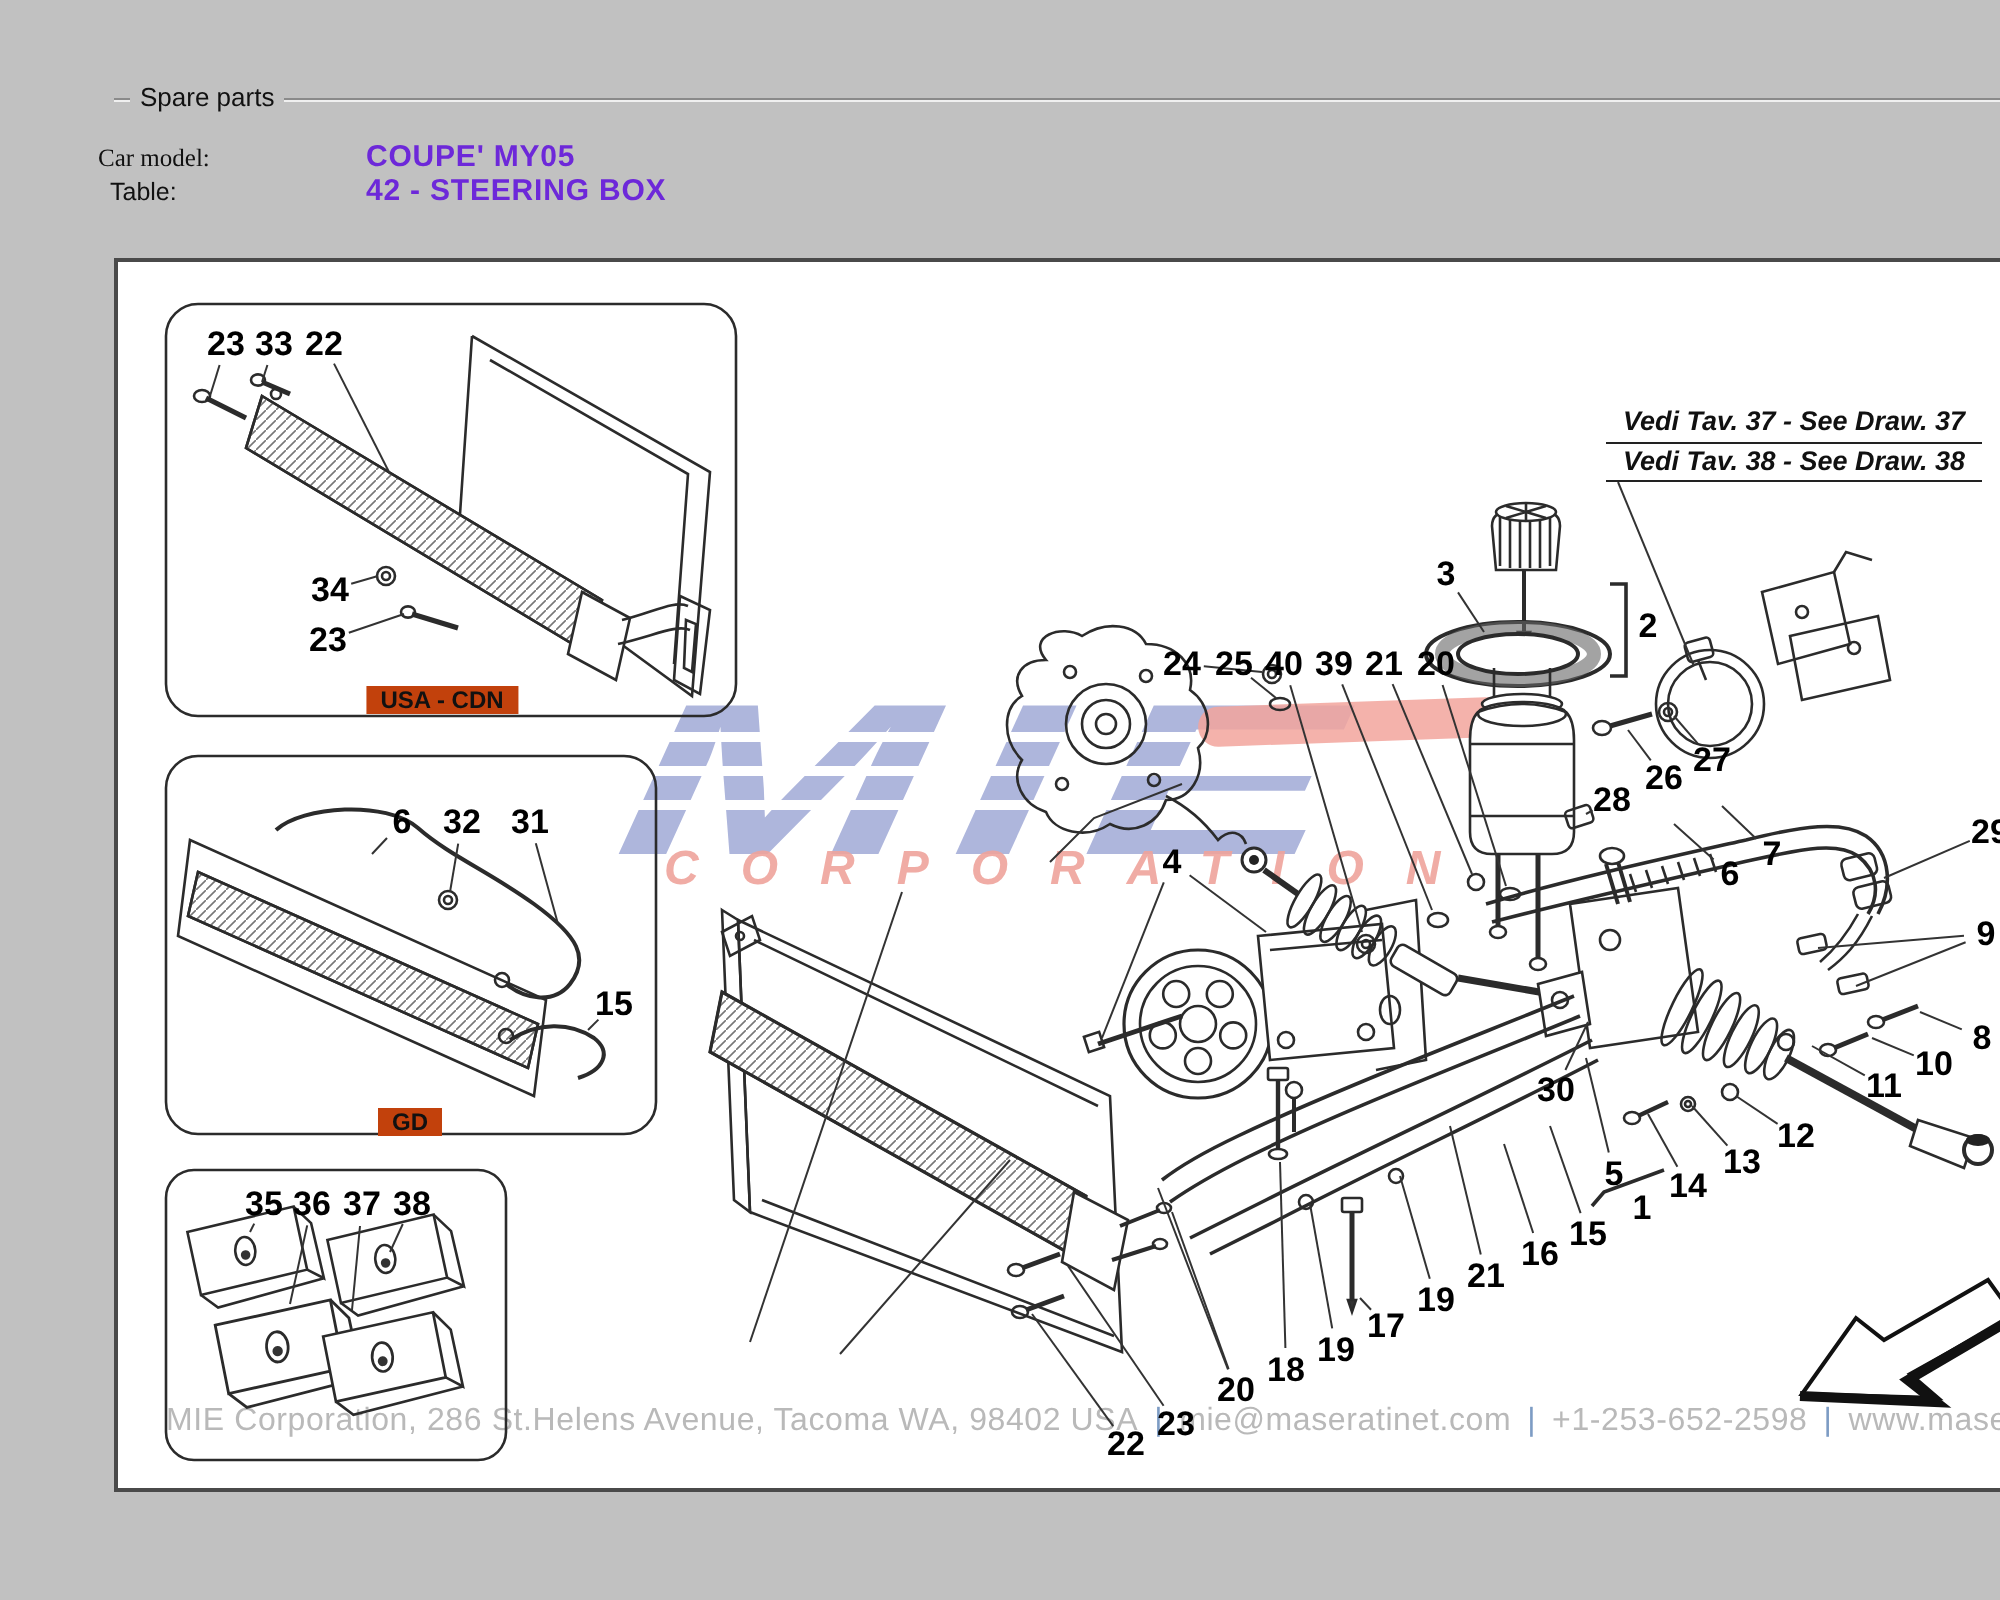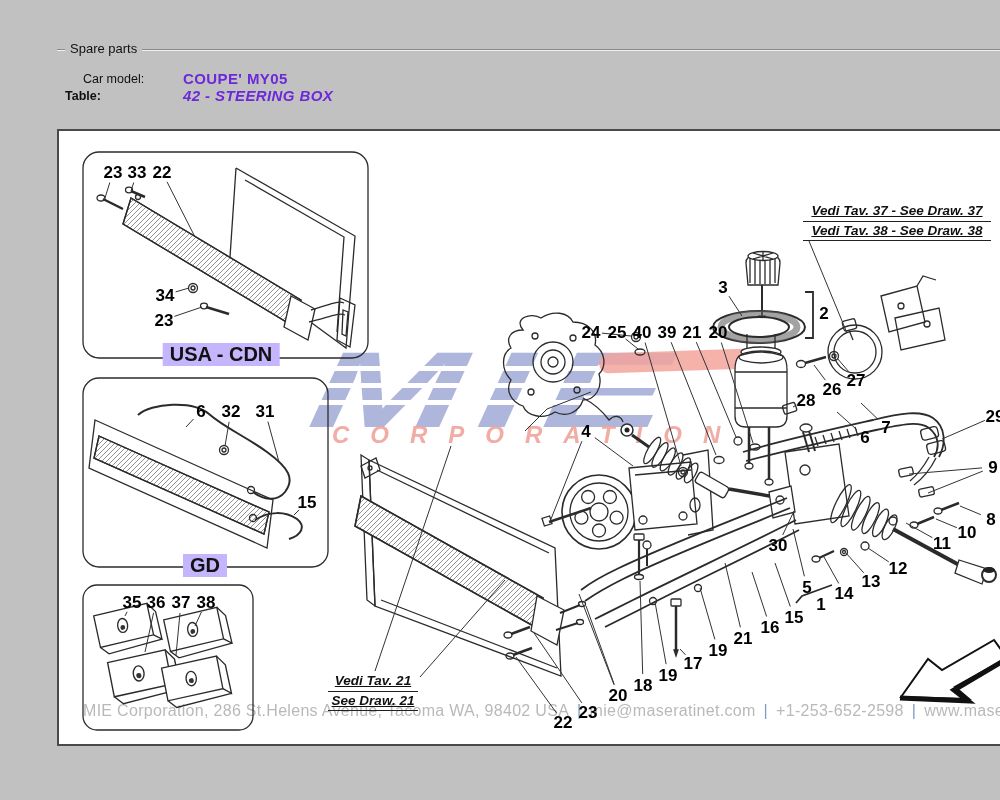--- a/index.html
+++ b/index.html
@@ -17,61 +17,57 @@
     font-weight:bold;font-style:italic;color:#9aa4d4;opacity:.8;letter-spacing:8px;
     transform:scaleX(1.72) skewX(-4deg);transform-origin:left top;white-space:nowrap;}
   .wm-stripe{position:absolute;left:268px;width:445px;height:5px;background:#fff;}
   .wm-bar{position:absolute;left:556px;top:351px;width:154px;height:20px;background:#f2a49c;
     opacity:.85;border-radius:10px;transform:rotate(-2deg);}
   .wm-sub{position:absolute;left:289px;top:421px;font-size:24px;font-weight:bold;font-style:italic;
     color:#efa49c;opacity:.9;letter-spacing:21px;white-space:nowrap;}
   .footer{position:absolute;left:40px;top:702px;font-size:16px;color:#b9b9b9;
     white-space:nowrap;letter-spacing:.3px;}
   .footer .sep{color:#7d9cc4;margin:0 8px;}
-  .note{position:absolute;font-size:13.5px;font-weight:bold;font-style:italic;color:#111;line-height:1.3;text-decoration:underline;}
+  .note{position:absolute;font-size:13.5px;font-weight:bold;font-style:italic;color:#111;line-height:1.3;}
   .note .note-line{border-bottom:1.5px solid #222;padding:0 2px 1px 2px;white-space:nowrap;text-align:center;}
-  .inset-label{position:absolute;background:#c4b5fd;font-weight:bold;font-size:20px;color:#111;
+  .inset-label{position:absolute;background:#c2410c;font-weight:bold;font-size:12px;color:#111;
     padding:0 7px;white-space:nowrap;transform:translateX(-50%);}
   svg.overlay{position:absolute;left:0;top:0;pointer-events:none;}
   svg text.callout{font-family:"Liberation Sans",sans-serif;font-size:17px;font-weight:bold;fill:#000;}
   svg .leader{stroke:#333;stroke-width:1;fill:none;}
 </style>
 </head>
 <body>
 
 <div class="window">
 
   <div class="groupline"></div>
   <span class="grouplabel">Spare parts</span>
 
-  <span class="hdr-label" style="left:40px;top:72px;">Car model:</span>
+  <span class="hdr-label" style="left:6px;top:72px;font-family:Liberation Serif, serif;">Car model:</span>
   <span class="hdr-value" style="left:140px;top:70px;">COUPE' MY05</span>
-  <span class="hdr-label" style="left:22px;top:89px;font-weight:bold;">Table:</span>
-  <span class="hdr-value" style="left:140px;top:87px;font-style:italic;">42 - STEERING BOX</span>
+  <span class="hdr-label" style="left:12px;top:89px;">Table:</span>
+  <span class="hdr-value" style="left:140px;top:87px;">42 - STEERING BOX</span>
 
   <div class="panel"></div>
 
   <div class="wm-main">MIE</div>
   <div class="wm-stripe" style="top:366px;"></div>
   <div class="wm-stripe" style="top:383px;"></div>
   <div class="wm-stripe" style="top:400px;"></div>
   <div class="wm-bar"></div>
   <div class="wm-sub">CORPORATION</div>
 
   <div class="footer">
     <span>MIE Corporation, 286 St.Helens Avenue, Tacoma WA, 98402 USA</span><span class="sep">|</span><span>mie@maseratinet.com</span><span class="sep">|</span><span>+1-253-652-2598</span><span class="sep">|</span><span>www.maseratinet.com</span>
   </div>
 
   <div class="note" style="left: 760px; top: 202px; width: 188px;">
     <div class="note-line">Vedi Tav. 37 - See Draw. 37</div>
     <div class="note-line">Vedi Tav. 38 - See Draw. 38</div>
-  </div>
-  <div class="note" style="left: 285px; top: 672px; width: 90px;">
-    <div class="note-line">Vedi Tav. 21</div>
-    <div class="note-line">See Draw. 21</div>
   </div>
 
   <svg class="overlay" width="1000" height="800" viewBox="0 0 1000 800">
     <defs>
       <pattern id="hatch" patternUnits="userSpaceOnUse" width="5" height="5">
         <path d="M0,5 L5,0" stroke="#777" stroke-width="0.8"></path>
       </pattern>
       <g id="pad">
         <path d="M0,8 L54,0 L58,32 L4,40 Z" fill="#fff"></path>
         <path d="M54,0 L62,9 L66,37 L58,32 M4,40 L12,47 L66,37" fill="none"></path>

